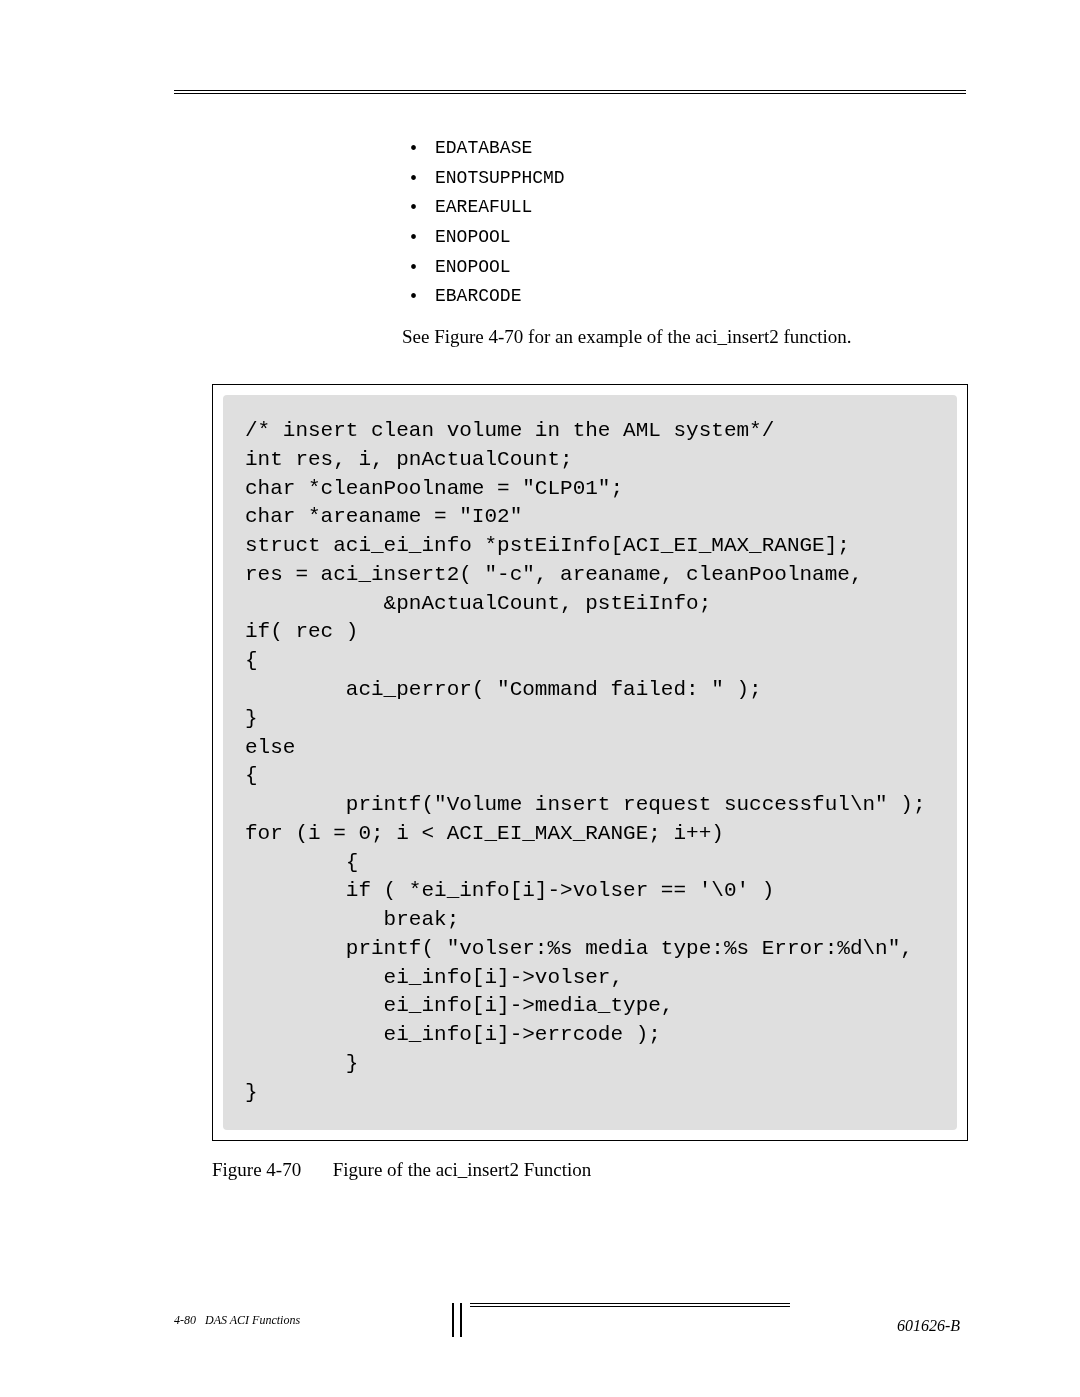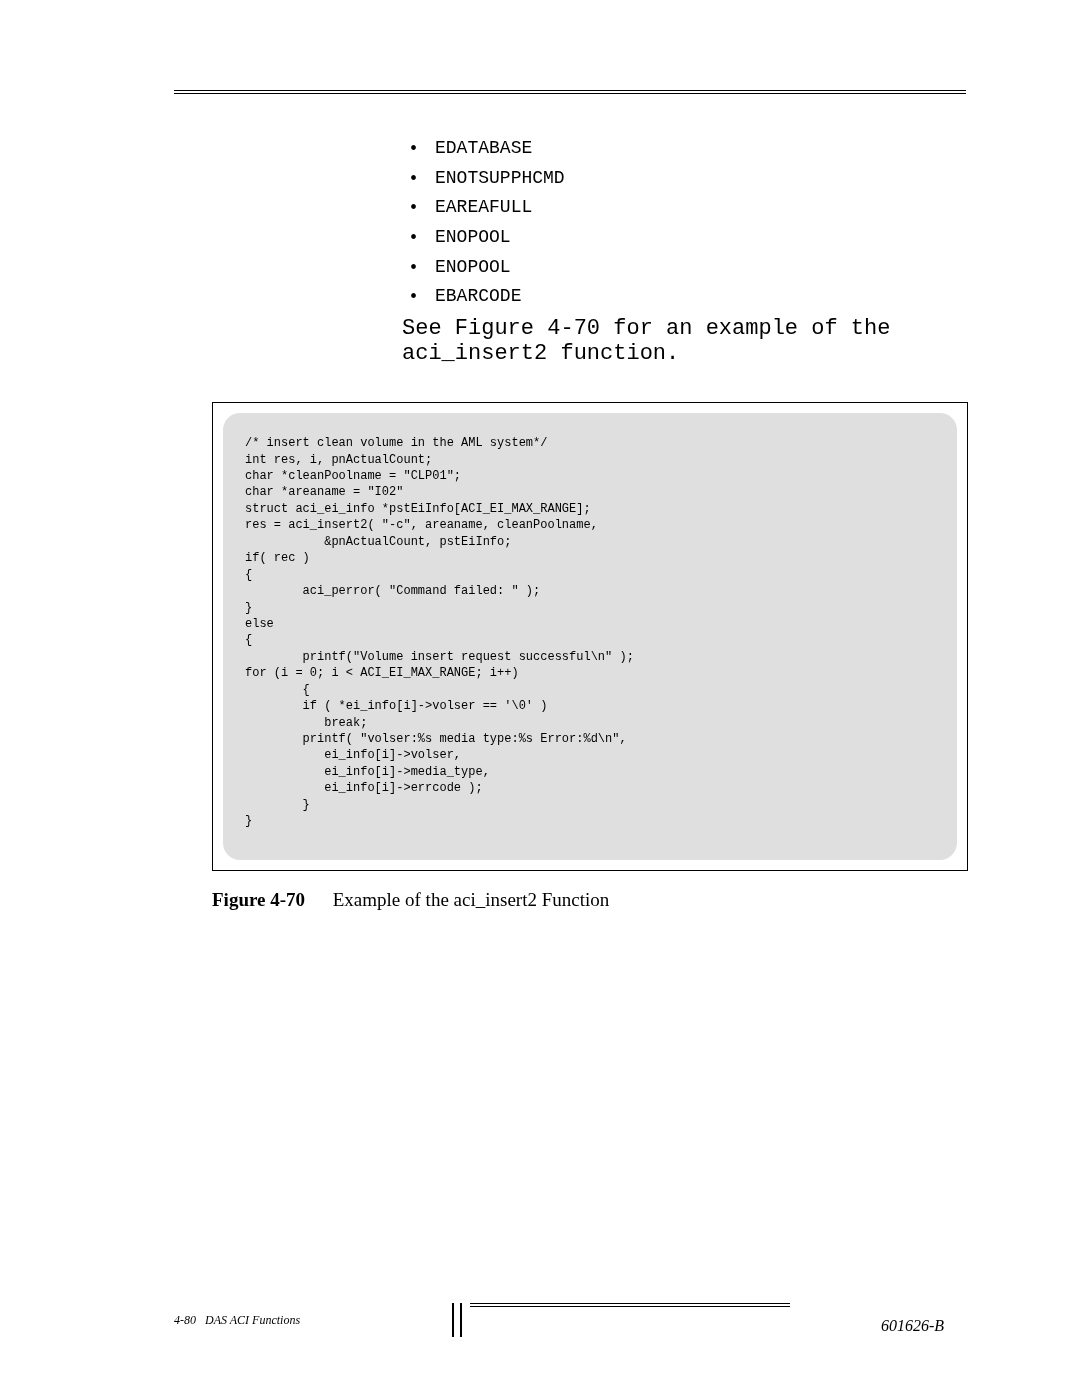--- a/index.html
+++ b/index.html
@@ -39,48 +39,48 @@
   .error-list .bullet {
     font-family: Georgia, serif;
     font-size: 20px;
     line-height: 1;
     position: relative;
     top: 2px;
   }
 
   .see-line {
     margin-left: 252px;
-    margin-top: 4px;
-    font-size: 22px;
-    font-family: Liberation Mono, monospace;
+    margin-top: 14px;
+    font-size: 19px;
+    font-family: Liberation Serif, serif;
   }
 
   .code-frame {
     margin: 36px 0 10px 62px;
     width: 756px;
     border: 1.5px solid #000;
     box-sizing: border-box;
     padding: 10px 10px 10px 10px;
   }
   .code-block {
     background: #dfdfdf;
-    border-radius: 17px;
-    padding: 22px 18px 30px 22px;
+    border-radius: 4px;
+    padding: 22px 18px 22px 22px;
     font-family: "Courier New", monospace;
-    font-size: 12px;
+    font-size: 21px;
     line-height: 1.37;
     white-space: pre;
   }
 
   .figure-caption {
     margin: 18px 0 0 62px;
     font-size: 19px;
   }
   .figure-caption .label {
-    font-weight: bold;
+    font-weight: normal;
     display: inline-block;
     width: 116px;
   }
 
   
   .footer {
     position: absolute;
     left: 150px;
     right: 120px;
     bottom: 60px;
@@ -95,21 +95,21 @@
   }
   .footer-left {
     position: absolute;
     left: 24px;
     top: 18px;
     font-style: italic;
     font-size: 12px;
   }
   .footer-right {
     position: absolute;
-    right: 16px;
+    right: 0;
     top: 22px;
     font-style: italic;
     font-size: 16px;
   }
   .vbar-outer {
     position: absolute;
     left: 302px;
     top: 8px;
     width: 6px;
     height: 34px;
@@ -175,21 +175,21 @@
         printf( "volser:%s media type:%s Error:%d\n",
            ei_info[i]-&gt;volser,
            ei_info[i]-&gt;media_type,
            ei_info[i]-&gt;errcode );
         }
 }</div>
   </div>
 
   <div class="figure-caption">
     <span class="label">Figure 4-70</span>
-    <span>Example of the aci_insert2 Function</span>
+    <span>Figure of the aci_insert2 Function</span>
   </div>
 
   <div class="footer">
     <div class="vbar-outer"></div>
     <div class="footer-rule"></div>
     <div class="footer-left">
       <span>4-80</span>&nbsp;&nbsp;&nbsp;<span>DAS ACI Functions</span>
     </div>
     <div class="footer-right">601626-B</div>
   </div>

